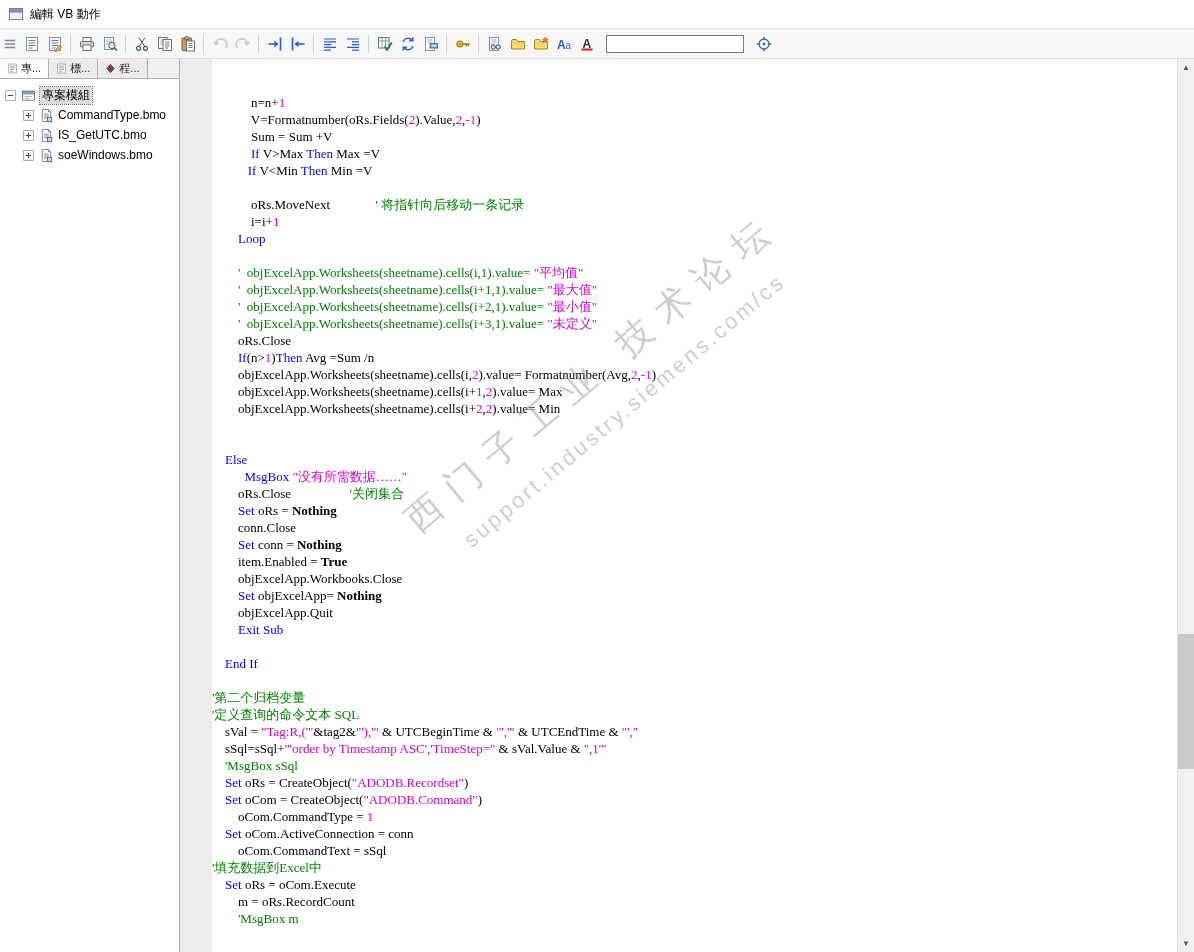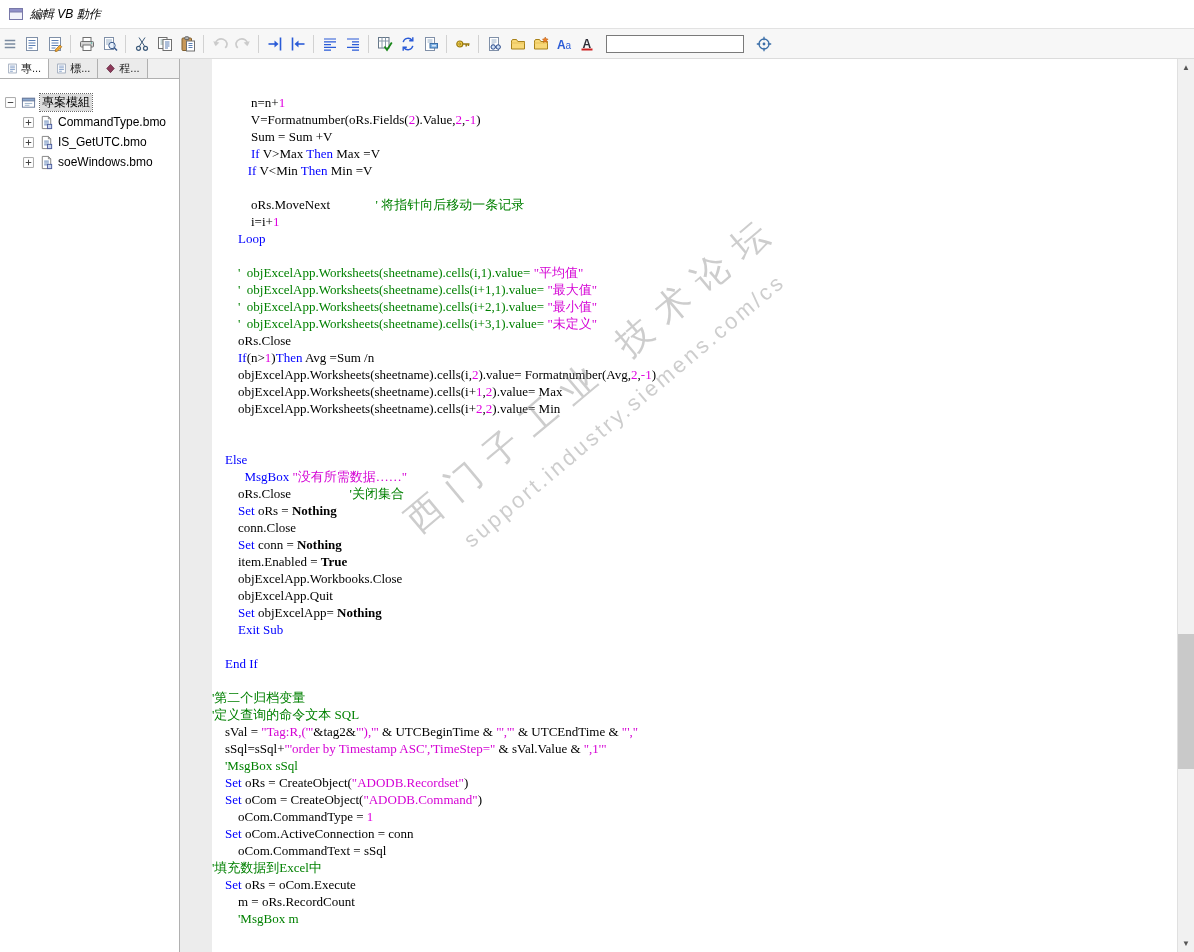--- a/index.html
+++ b/index.html
@@ -5,21 +5,21 @@
   * { box-sizing: border-box; }
   html,body { margin:0; padding:0; background:#fff; }
   .window {
     width:1194px; height:952px; position:relative; overflow:hidden;
     background:#fff; font-family:"Liberation Sans", sans-serif;
     display:flex; flex-direction:column;
   }
   
   .titlebar { height:28px; flex:none; display:flex; align-items:center; gap:6px; padding-left:8px; background:#fff; }
   .title-icon { width:16px; height:16px; }
-  .title-text { font-size:12px; color:#000;font-style:italic; }
+  .title-text { font-size:12px; color:#000; }
   
   .toolbar { height:31px; flex:none; display:flex; align-items:center; background:#f7f7f7;
              border-top:1px solid #e2e2e2; border-bottom:1px solid #dcdcdc; padding:0 3px; }
   .grip { width:14px; height:14px; margin:0 3px 0 0; flex:none; }
   #tb-buttons { display:flex; align-items:center; }
   .tb-btn { width:23px; height:23px; border:1px solid transparent; background:transparent; padding:0;
             display:flex; align-items:center; justify-content:center; flex:none; }
   .tb-btn.disabled { opacity:.55; }
   .tb-icon { width:16px; height:16px; }
   .tb-sep { width:1px; height:18px; background:#d2d2d2; margin:0 4px; flex:none; }
@@ -27,21 +27,21 @@
                font-size:12px; padding:0 3px; font-family:"Liberation Sans",sans-serif; }
   
   .main { flex:1; display:flex; overflow:hidden; }
   
   .sidebar { width:180px; flex:none; border-right:1px solid #b0b0b0; display:flex; flex-direction:column; background:#fff; }
   .tabs { display:flex; height:20px; flex:none; background:#f0f0f0; border-bottom:1px solid #b0b0b0; }
   .tab { display:flex; align-items:center; gap:3px; padding:0 7px; font-size:11px; color:#222;
          border-right:1px solid #b0b0b0; background:#ebebeb; }
   .tab.active { background:#fff; }
   .tab-icon { width:11px; height:11px; }
-  .tree { padding:13px 2px; font-size:12px; }
+  .tree { padding:6px 2px; font-size:12px; }
   .tree-row { display:flex; align-items:center; height:20px; white-space:nowrap; }
   .tree-row.child { padding-left:18px; }
   .expander { width:11px; height:11px; margin:0 5px 0 3px; flex:none; }
   .node-icon { width:15px; height:15px; margin-right:4px; flex:none; }
   .tree-label { color:#000; }
   .tree-label.selected { background:#dcdcdc; outline:1px dotted #6a6a6a; padding:0 2px; }
   
   .editor { flex:1; position:relative; display:flex; overflow:hidden; background:#fff; }
   .gutter { width:32px; flex:none; background:#ececec; }
   .code { flex:1; overflow:hidden; padding-top:1px; color:#000; }
@@ -446,22 +446,22 @@
           <div class="code-line"></div>
           <div class="code-line"></div>
           <div class="code-line"><span class="seg-t">    </span><span class="seg-k">Else</span></div>
           <div class="code-line"><span class="seg-t">          </span><span class="seg-k">MsgBox</span><span class="seg-t"> </span><span class="seg-s">"没有所需数据……"</span></div>
           <div class="code-line"><span class="seg-t">        oRs.Close                  </span><span class="seg-c">'关闭集合</span></div>
           <div class="code-line"><span class="seg-t">        </span><span class="seg-k">Set</span><span class="seg-t"> oRs = </span><span class="seg-b">Nothing</span></div>
           <div class="code-line"><span class="seg-t">        conn.Close</span></div>
           <div class="code-line"><span class="seg-t">        </span><span class="seg-k">Set</span><span class="seg-t"> conn = </span><span class="seg-b">Nothing</span></div>
           <div class="code-line"><span class="seg-t">        item.Enabled = </span><span class="seg-b">True</span></div>
           <div class="code-line"><span class="seg-t">        objExcelApp.Workbooks.Close</span></div>
+          <div class="code-line"><span class="seg-t">        </span><span class="seg-k">Set</span><span class="seg-t"> objExcelApp= </span><span class="seg-b">Nothing</span></div>
           <div class="code-line"><span class="seg-t">        objExcelApp.Quit</span></div>
-          <div class="code-line"><span class="seg-t">        </span><span class="seg-k">Set</span><span class="seg-t"> objExcelApp= </span><span class="seg-b">Nothing</span></div>
           <div class="code-line"><span class="seg-t">        </span><span class="seg-k">Exit Sub</span></div>
           <div class="code-line"></div>
           <div class="code-line"><span class="seg-t">    </span><span class="seg-k">End If</span></div>
           <div class="code-line"></div>
           <div class="code-line"><span class="seg-c">'第二个归档变量</span></div>
           <div class="code-line"><span class="seg-c">'定义查询的命令文本 SQL</span></div>
           <div class="code-line"><span class="seg-t">    sVal = </span><span class="seg-s">"Tag:R,('"</span><span class="seg-t">&amp;tag2&amp;</span><span class="seg-s">"'),'"</span><span class="seg-t"> &amp; UTCBeginTime &amp; </span><span class="seg-s">"','"</span><span class="seg-t"> &amp; UTCEndTime &amp; </span><span class="seg-s">"',"</span></div>
           <div class="code-line"><span class="seg-t">    sSql=sSql+</span><span class="seg-s">"'order by Timestamp ASC','TimeStep="</span><span class="seg-t"> &amp; sVal.Value &amp; </span><span class="seg-s">",1'"</span></div>
           <div class="code-line"><span class="seg-t">    </span><span class="seg-c">'MsgBox sSql</span></div>
           <div class="code-line"><span class="seg-t">    </span><span class="seg-k">Set</span><span class="seg-t"> oRs = CreateObject(</span><span class="seg-s">"ADODB.Recordset"</span><span class="seg-t">)</span></div>

